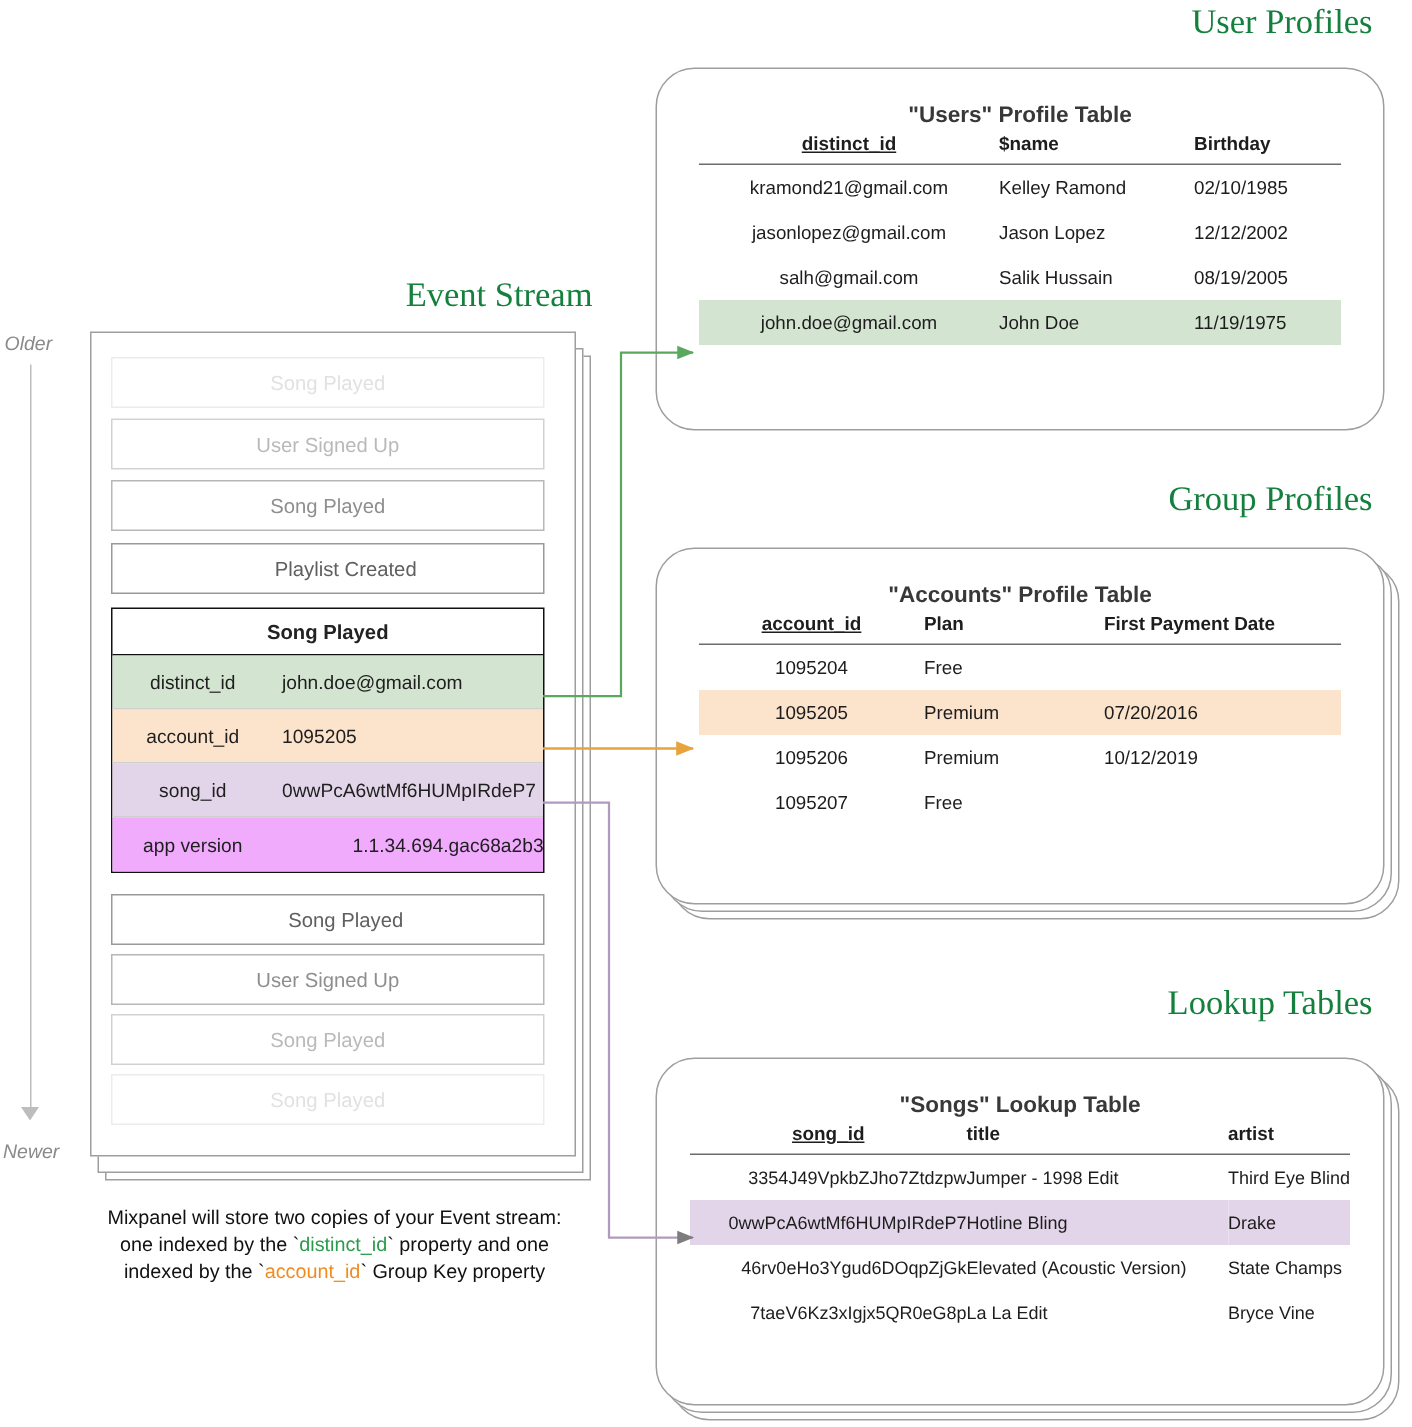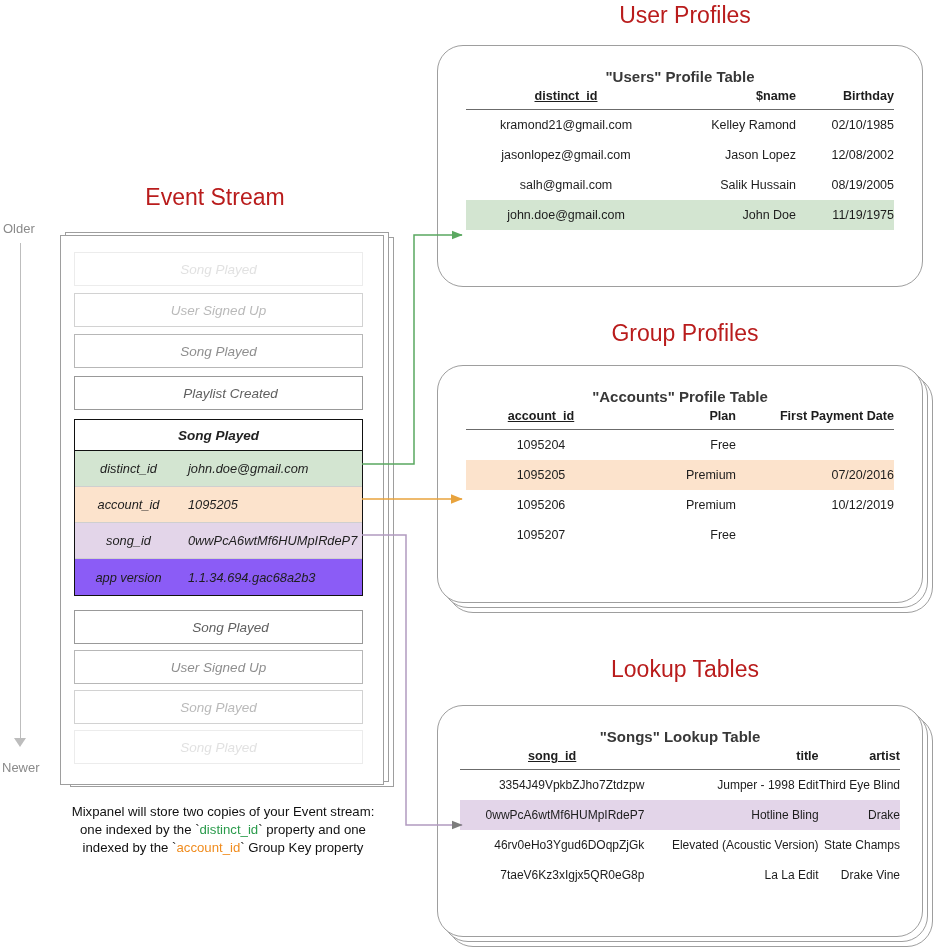--- a/index.html
+++ b/index.html
@@ -13,35 +13,37 @@
     color: #222222;
     overflow: hidden;
   }
   .canvas { position: absolute; inset: 0; }
 
   
   .section-title {
     position: absolute;
     font-size: 23px;
     font-weight: 400;
-    color: #b91c1c;
-    text-align: center;
+    color: #15803d;
+    text-align: right;
     white-space: nowrap;
+    font-family: Liberation Serif, serif;
   }
   #title-user-profiles  { left: 455px; top: 2px;   width: 460px; }
   #title-group-profiles { left: 455px; top: 320px; width: 460px; }
   #title-lookup-tables  { left: 455px; top: 656px; width: 460px; }
   #title-event-stream   { left: 35px;  top: 184px; width: 360px; font-size: 23px; }
 
   
   .axis-label {
     position: absolute;
     font-size: 13px;
     color: #8a8a8a;
     white-space: nowrap;
+    font-style: italic;
   }
   #axis-older { left: 3px;  top: 221px; }
   #axis-newer { left: 2px;  top: 760px; }
   #axis-line {
     position: absolute;
     left: 20px; top: 243px;
     width: 1px; height: 500px;
     background: #bdbdbd;
   }
   #axis-arrow {
@@ -66,21 +68,21 @@
   }
 
   
   #event-stream-shadow2 {
     left: 70px; top: 237px; width: 322px; height: 548px;
   }
   #event-stream-shadow1 {
     left: 65px; top: 232px; width: 322px; height: 548px;
   }
   #event-stream-card {
-    left: 60px; top: 235px; width: 322px; height: 548px; font-style: italic;
+    left: 60px; top: 221px; width: 322px; height: 548px;
   }
   .event-row {
     position: absolute;
     left: 13px;
     width: 289px;
     height: 34px;
     border: 1.5px solid #8c8c8c;
     background: #ffffff;
     display: flex;
     align-items: center;
@@ -137,31 +139,30 @@
   }
   table.data {
     border-collapse: collapse;
     font-size: 12.5px;
     color: #1d1d1d;
   }
   table.data th {
     font-weight: bold;
     font-size: 12.6px;
     padding: 4px 0 6px 0;
-    text-align: right;
+    text-align: left;
     white-space: nowrap;
   }
   table.data th span.hdr-u {
     text-decoration: underline;
   }
   table.data td {
     padding: 8px 0;
     white-space: nowrap;
     vertical-align: middle;
-    text-align: right;
   }
   table.data tr.head-row th {
     border-bottom: none;
   }
   .rule {
     height: 1.4px;
     background: #6b6b6b;
   }
   .idcell { }
   tr.hl-green td { background: #d3e5d1; }
@@ -259,21 +260,21 @@
         <span class="prop-val">john.doe@gmail.com</span>
       </div>
       <div class="prop-row" style="background:#fce3cc;">
         <span class="prop-key">account_id</span>
         <span class="prop-val">1095205</span>
       </div>
       <div class="prop-row" style="background:#e3d5e9;">
         <span class="prop-key">song_id</span>
         <span class="prop-val">0wwPcA6wtMf6HUMpIRdeP7</span>
       </div>
-      <div class="prop-row" style="background:#8b5cf6;">
+      <div class="prop-row" style="background:#f0abfc;gap:47px;">
         <span class="prop-key">app version</span>
         <span class="prop-val">1.1.34.694.gac68a2b3</span>
       </div>
     </div>
 
     <div class="event-row op-85" style="top:374px;">
       <span>Song Played</span>
     </div>
     <div class="event-row op-60" style="top:414px;">
       <span>User Signed Up</span>
@@ -302,21 +303,21 @@
               </td>
             </tr>
         <tr>
           <td class="c0 idcell">kramond21@gmail.com</td>
           <td class="c1">Kelley Ramond</td>
           <td class="c2">02/10/1985</td>
         </tr>
         <tr>
           <td class="c0 idcell">jasonlopez@gmail.com</td>
           <td class="c1">Jason Lopez</td>
-          <td class="c2">12/08/2002</td>
+          <td class="c2">12/12/2002</td>
         </tr>
         <tr>
           <td class="c0 idcell">salh@gmail.com</td>
           <td class="c1">Salik Hussain</td>
           <td class="c2">08/19/2005</td>
         </tr>
         <tr class="hl-green">
           <td class="c0 idcell">john.doe@gmail.com</td>
           <td class="c1">John Doe</td>
           <td class="c2">11/19/1975</td>
@@ -396,21 +397,21 @@
           <td class="c2">Drake</td>
         </tr>
         <tr>
           <td class="c0 idcell">46rv0eHo3Ygud6DOqpZjGk</td>
           <td class="c1">Elevated (Acoustic Version)</td>
           <td class="c2">State Champs</td>
         </tr>
         <tr>
           <td class="c0 idcell">7taeV6Kz3xIgjx5QR0eG8p</td>
           <td class="c1">La La Edit</td>
-          <td class="c2">Drake Vine</td>
+          <td class="c2">Bryce Vine</td>
         </tr>
       </tbody>
         </table>
     </div>
   </div>
 
   <svg id="connectors" viewBox="0 0 941 951" xmlns="http://www.w3.org/2000/svg">
     <defs>
       <marker id="ah-green" markerWidth="9" markerHeight="9" refX="7" refY="3.2" orient="auto" markerUnits="strokeWidth">
         <path d="M0,0.2 L7.5,3.2 L0,6.2 z" fill="#5aa860"></path>

